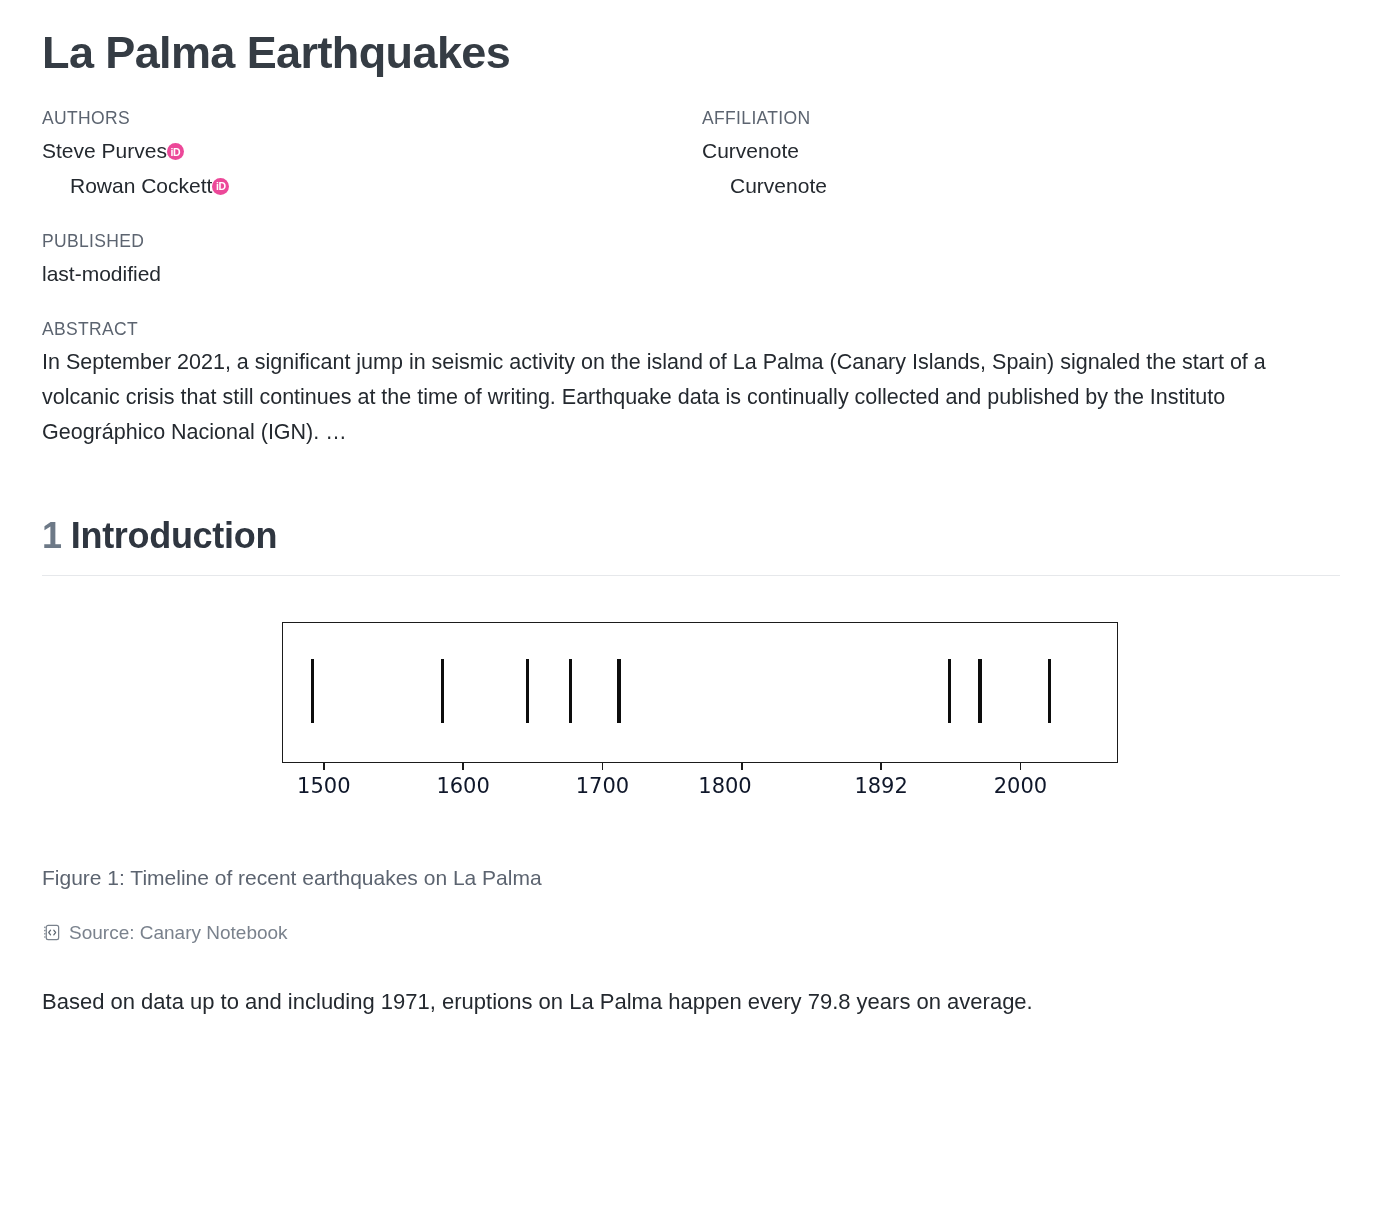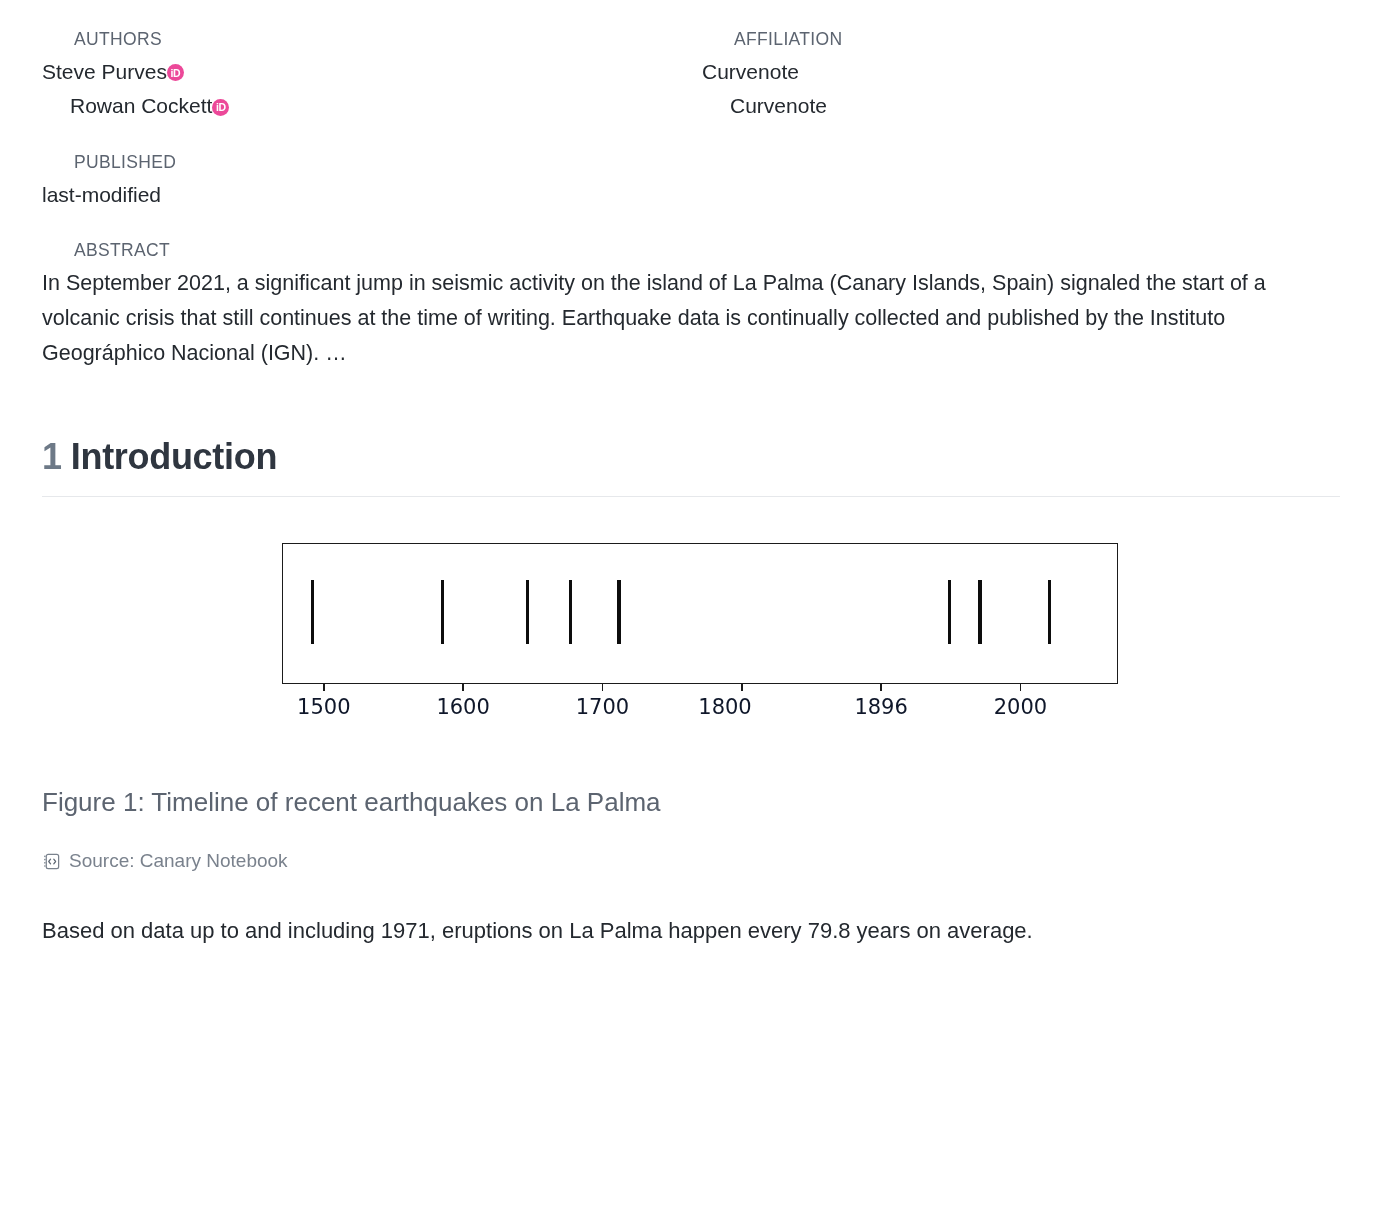--- a/index.html
+++ b/index.html
@@ -43,21 +43,20 @@
   .fm-col.affiliations { flex: 1 1 auto; }
 
   .fm-label {
     font-size: 17.5px;
     line-height: 1.5;
     letter-spacing: 0.35px;
     color: #5c6470;
     text-transform: uppercase;
     margin-bottom: 3px;
     font-weight: 400;
-    margin-left: 32px;
   }
   .fm-value {
     font-size: 21px;
     line-height: 1.58;
     color: #24292f;
     display: flex;
     align-items: center;
   }
   .fm-value + .fm-value { margin-top: 1px; margin-left: 28px; }
 
@@ -157,21 +156,21 @@
     top: 152px;
     font-family: "DejaVu Sans", sans-serif;
     font-size: 21px;
     color: #0f172a;
     transform: translateX(-50%);
     white-space: nowrap;
   }
 
   .fig-caption {
     margin: 44px 0 0 0;
-    font-size: 26px;
+    font-size: 21px;
     line-height: 1.5;
     color: #5c6470;
   }
 
   .source-line {
     margin-top: 26px;
     display: flex;
     align-items: center;
     gap: 8px;
     font-size: 19px;
@@ -191,20 +190,21 @@
     line-height: 1.62;
     color: #24292f;
     max-width: 1270px;
   }
 </style>
 </head>
 <body>
 
 <div class="page">
 
+  <h1 class="doc-title">La Palma Earthquakes</h1>
 
   <div class="frontmatter">
 
     <div class="fm-col authors">
       <div class="fm-label">AUTHORS</div>
 
       <div class="fm-value">
         <span>Steve Purves</span>
         <span class="orcid">
             <span>iD</span>
@@ -260,21 +260,21 @@
         <div id="axis">
             <div class="tick" style="left: 41px;"></div>
             <div class="tick-label" style="left: 41.8px;">1500</div>
             <div class="tick" style="left: 180.333px;"></div>
             <div class="tick-label" style="left: 181.133px;">1600</div>
             <div class="tick" style="left: 319.667px;"></div>
             <div class="tick-label" style="left: 320.467px;">1700</div>
             <div class="tick" style="left: 459px;"></div>
             <div class="tick-label" style="left: 443px;">1800</div>
             <div class="tick" style="left: 598.333px;"></div>
-            <div class="tick-label" style="left: 599.133px;">1896</div>
+            <div class="tick-label" style="left: 599.133px;">1892</div>
             <div class="tick" style="left: 737.667px;"></div>
             <div class="tick-label" style="left: 738.467px;">2000</div>
           </div>
       </div>
     </div>
 
     <figcaption class="fig-caption">Figure 1: Timeline of recent earthquakes on La Palma</figcaption>
 
     <div class="source-line">
       <span class="notebook-icon">

